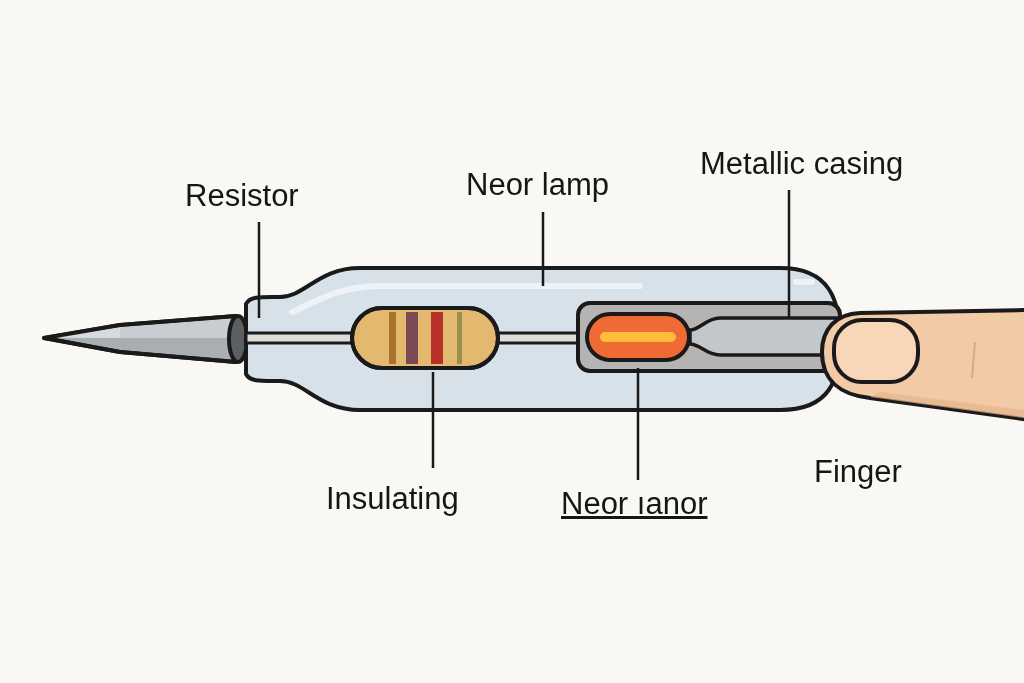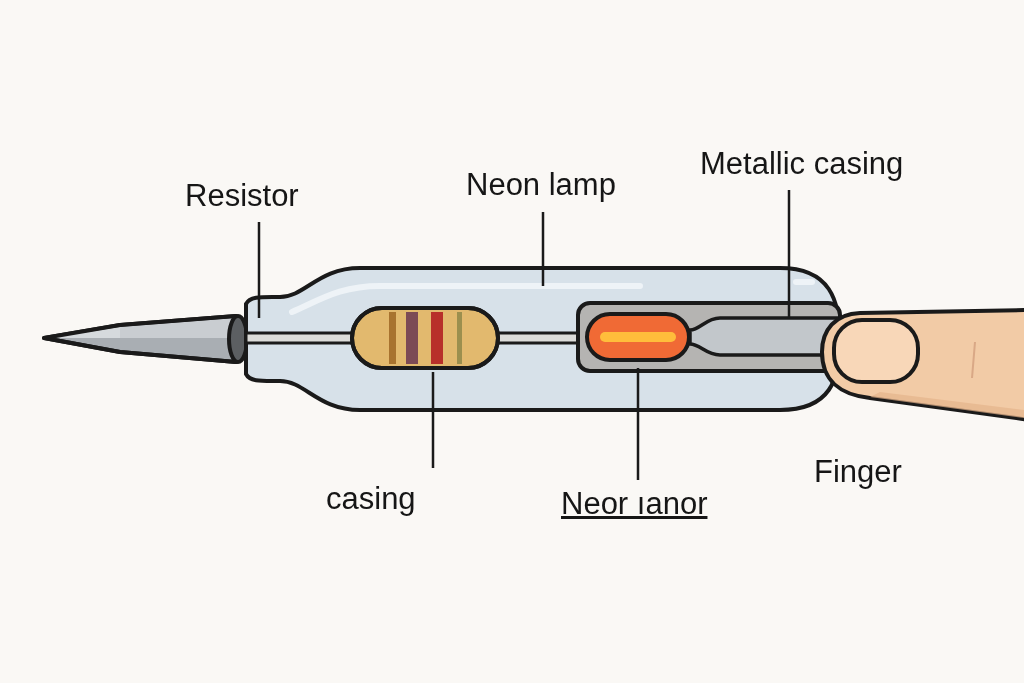--- a/index.html
+++ b/index.html
@@ -56,19 +56,19 @@
   <g stroke="#1a1a1a" stroke-width="2.5">
     <line x1="259" y1="222" x2="259" y2="318"></line>
     <line x1="543" y1="212" x2="543" y2="286"></line>
     <line x1="789" y1="190" x2="789" y2="318"></line>
     <line x1="433" y1="372" x2="433" y2="468"></line>
     <line x1="638" y1="368" x2="638" y2="480"></line>
   </g>
 </svg>
 
 <div class="lbl" style="left:185px; top:178px;">Resistor</div>
-<div class="lbl" style="left:466px; top:167px;">Neon lamp</div>
+<div class="lbl" style="left:466px; top:167px;">Neor lamp</div>
 <div class="lbl" style="left:700px; top:146px;">Metallic casing</div>
 <div class="lbl" style="left:326px; top:479px; line-height:39px;">
-  <div>casing</div>
+  <div>Insulating</div>
 </div>
 <div class="lbl" style="left:561px; top:486px;text-decoration:underline;">Neor ıanor</div>
 <div class="lbl" style="left:814px; top:454px;">Finger</div>
 
 </body></html>

